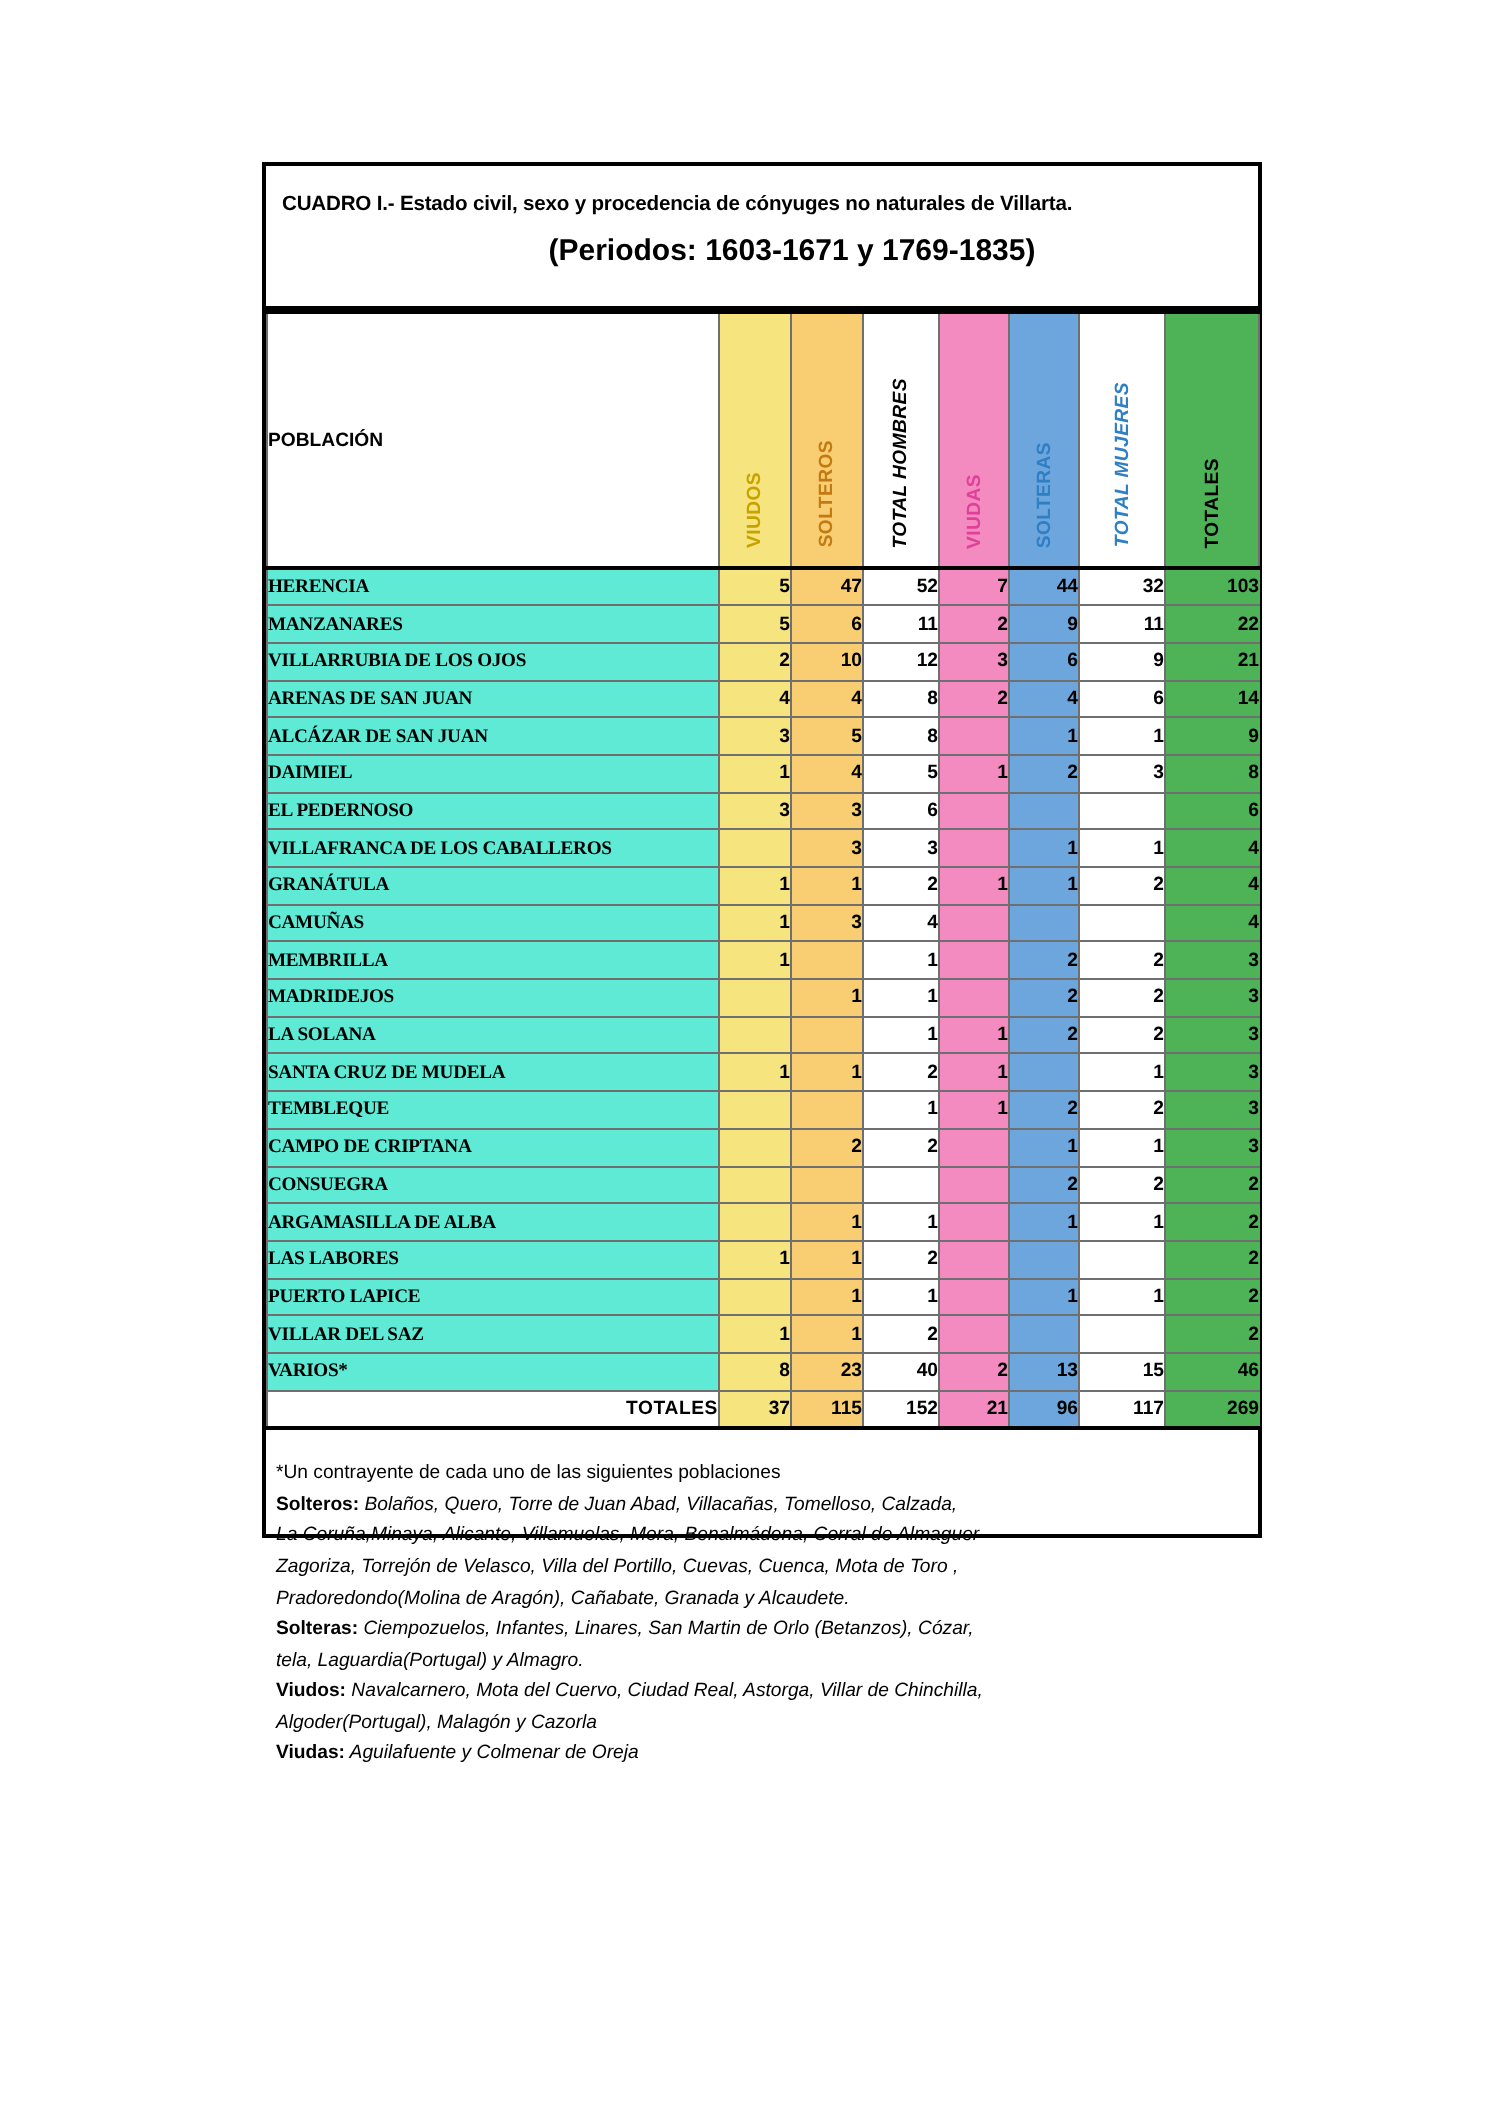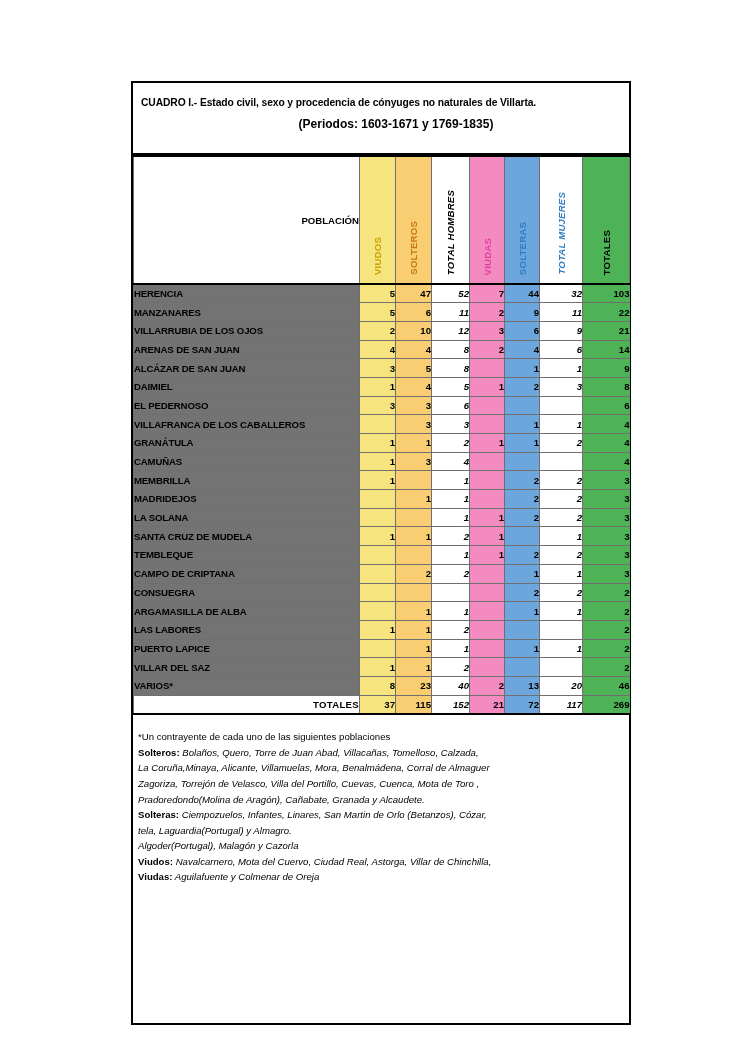--- a/index.html
+++ b/index.html
@@ -15,42 +15,42 @@
     font-family: "Liberation Sans", sans-serif;
     -webkit-font-smoothing: antialiased;
   }
 
   
   #sheet {
     position: absolute;
     left: 131px;
     top: 81px;
     width: 500px;
-    height: 944px;
+    height: 688px;
     border: 2px solid #000;
     box-sizing: border-box;
     background: #fff;
   }
 
   
   .title-block {
     border-bottom: 2px solid #000;
     padding: 14px 12px 12px 8px;
     box-sizing: border-box;
     height: 72px;
   }
   .title-line1 {
     font-size: 10.3px;
     font-weight: bold;
     color: #000;
     letter-spacing: -0.1px;
     line-height: 1.25;
   }
   .title-line2 {
-    font-size: 12px;
+    font-size: 15px;
     font-weight: bold;
     color: #000;
     text-align: center;
     padding-left: 34px;
     margin-top: 7px;
     line-height: 1.25;
   }
 
   
   table.grid {
@@ -77,21 +77,21 @@
   col.c-gran { width: 47px; }
 
   
   tr.hdr-row { height: 128px; }
   tr.hdr-row td {
     border-top: 2px solid #000;
     border-bottom: 2px solid #000;
     position: relative;
   }
   td.pob-head {
-    text-align: right;
+    text-align: left;
     font-weight: bold;
     font-size: 10px;
     color: #000;
     vertical-align: bottom;
     padding-bottom: 9px;
     border-left: none;
   }
   .vhead {
     position: absolute;
     bottom: 6px;
@@ -126,32 +126,32 @@
 
   
   tr.data-row { height: 18.7px; }
   td.pob {
     font-weight: bold;
     font-size: 9.7px;
     padding-left: 3px;
     color: #000;
     white-space: nowrap;
     border-left: none;
-    background: #737373;
+    background: #5eead4;
     letter-spacing: -0.15px;
+    font-family: Liberation Serif, serif;
   }
   td.val {
     text-align: right;
     padding-right: 3px;
     font-weight: bold;
     font-size: 9.7px;
     color: #000;
   }
   td.val.it {
-    font-style: italic;
     text-align: right;
   }
   td.val.grand { border-right: none; }
 
   
   tr.tot-row { height: 19px; }
   tr.tot-row td {
     border-top: 1px solid #000;
     border-bottom: 2px solid #000;
   }
@@ -450,47 +450,47 @@
           <td class="val it bg-white"></td>
           <td class="val bg-green grand">2</td>
         </tr>
         <tr class="data-row">
           <td class="pob">VARIOS*</td>
           <td class="val bg-yellow">8</td>
           <td class="val bg-orange">23</td>
           <td class="val it bg-white">40</td>
           <td class="val bg-pink">2</td>
           <td class="val bg-blue">13</td>
-          <td class="val it bg-white">20</td>
+          <td class="val it bg-white">15</td>
           <td class="val bg-green grand">46</td>
         </tr>
       </tbody>
 
     <tfoot>
       <tr class="tot-row">
         <td class="tot-label">TOTALES</td>
         <td class="val bg-yellow">37</td>
         <td class="val bg-orange">115</td>
         <td class="val it bg-white">152</td>
         <td class="val bg-pink">21</td>
-        <td class="val bg-blue">72</td>
+        <td class="val bg-blue">96</td>
         <td class="val it bg-white">117</td>
         <td class="val bg-green grand">269</td>
       </tr>
     </tfoot>
   </table>
 
   <div class="notes">
     <div class="note-line plain">*Un contrayente de cada uno de las  siguientes poblaciones</div>
     <div id="notes-groups">
         <div class="note-line"><span class="note-lbl">Solteros:</span><span class="note-body"> Bolaños, Quero, Torre de Juan Abad, Villacañas, Tomelloso, Calzada,</span></div>
         <div class="note-line"><span class="note-body">La Coruña,Minaya, Alicante, Villamuelas, Mora, Benalmádena, Corral de Almaguer</span></div>
         <div class="note-line"><span class="note-body">Zagoriza, Torrejón de Velasco, Villa del Portillo, Cuevas, Cuenca, Mota de Toro ,</span></div>
         <div class="note-line"><span class="note-body">Pradoredondo(Molina de Aragón), Cañabate, Granada y Alcaudete.</span></div>
         <div class="note-line"><span class="note-lbl">Solteras:</span><span class="note-body"> Ciempozuelos, Infantes, Linares, San Martin de Orlo (Betanzos), Cózar,</span></div>
         <div class="note-line"><span class="note-body">tela, Laguardia(Portugal) y Almagro.</span></div>
+        <div class="note-line"><span class="note-lbl">Viudos:</span><span class="note-body"> Navalcarnero, Mota del Cuervo, Ciudad Real, Astorga, Villar de Chinchilla,</span></div>
         <div class="note-line"><span class="note-body">Algoder(Portugal), Malagón y Cazorla</span></div>
-        <div class="note-line"><span class="note-lbl">Viudos:</span><span class="note-body"> Navalcarnero, Mota del Cuervo, Ciudad Real, Astorga, Villar de Chinchilla,</span></div>
         <div class="note-line"><span class="note-lbl">Viudas:</span><span class="note-body"> Aguilafuente y Colmenar de Oreja</span></div>
       </div>
   </div>
 
 </div>
 
 </body></html>

